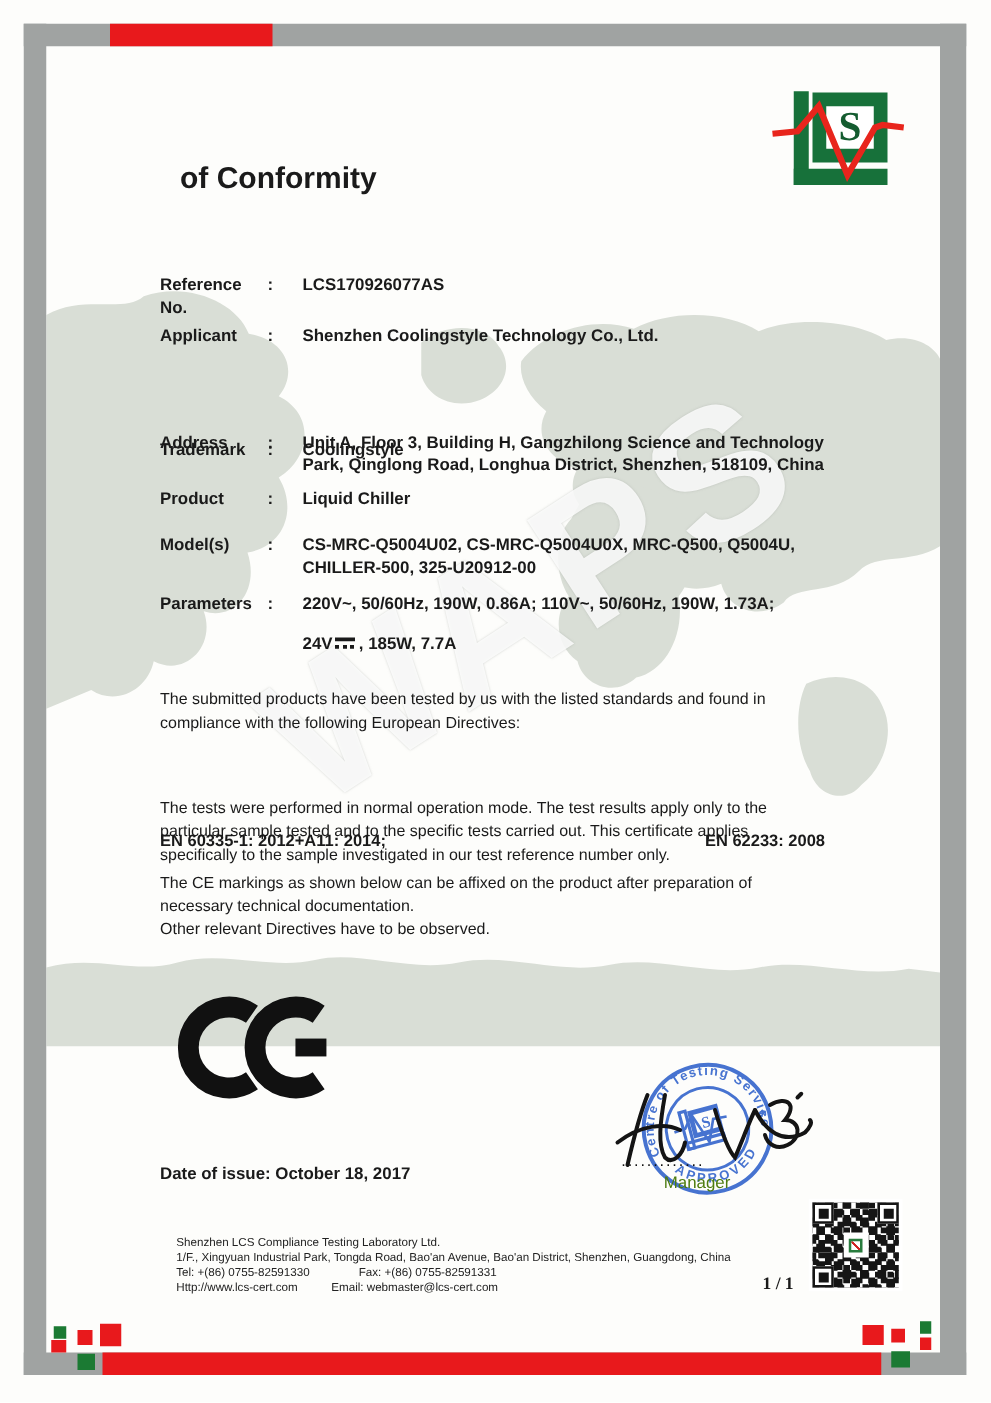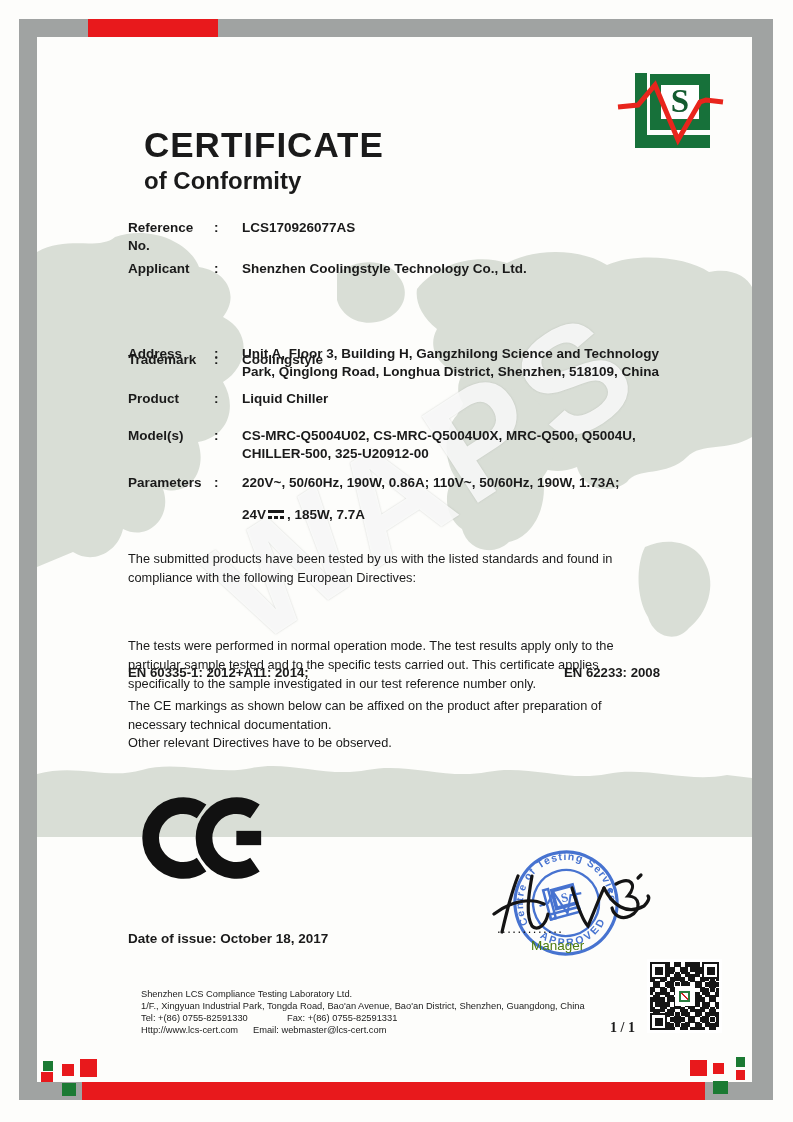--- a/index.html
+++ b/index.html
@@ -50,21 +50,21 @@
   .date-line{position:absolute;left:128px;top:931px;font-weight:bold;font-size:13.5px;}
   
   .stamp{position:absolute;left:510px;top:847px;transform:rotate(-15deg);opacity:.9;}
   .signature{position:absolute;left:488px;top:850px;}
   .sig-dots{position:absolute;left:497px;top:921px;font-size:13px;letter-spacing:1.5px;color:#111;}
   .sig-role{position:absolute;left:531px;top:938px;font-size:13.5px;color:#4d7c0f;}
   
   .footer{position:absolute;left:141px;top:988px;width:530px;font-size:9.3px;line-height:12px;color:#222;}
   .footer .cols{display:flex;}
   .footer .c1{width:146px;}
-  .footer .c1b{width:112px;}
+  .footer .c1b{width:124px;}
   .page-num{position:absolute;left:610px;top:1020px;font-family:"Liberation Serif","DejaVu Serif",serif;
     font-weight:bold;font-size:14px;}
   
   .qr{position:absolute;left:647px;top:959px;width:75px;height:74px;background:#fff;padding:3px;box-sizing:border-box;z-index:6;}
   .qr-inner{position:relative;width:100%;height:100%;
     background:
       repeating-conic-gradient(from 0deg,#151515 0 25%,transparent 0 50%) 0 0/10px 10px,
       repeating-conic-gradient(from 0deg,transparent 0 25%,#151515 0 50%) 3px 5px/14px 14px;
     background-color:#fff;}
   .finder{position:absolute;width:17px;height:17px;background:#fff;border:2.5px solid #151515;box-sizing:border-box;}
@@ -116,21 +116,20 @@
 
     <svg class="lcs-logo" width="115" height="85" viewBox="0 0 115 85">
       <rect x="23" y="7" width="12" height="75" fill="#17713a"></rect>
       <rect x="23" y="69" width="75" height="13" fill="#17713a"></rect>
       <rect x="43.5" y="13.5" width="49" height="45" fill="#ffffff" stroke="#17713a" stroke-width="11"></rect>
       <text x="68" y="46" text-anchor="middle" font-family="Liberation Serif, DejaVu Serif, serif" font-size="33" font-weight="bold" fill="#145c30">S</text>
       <polyline points="6,41 26,39 43,19 66,74 88,36 94,34 111,36" fill="none" stroke="#e8251c" stroke-width="5"></polyline>
     </svg>
 
     <div class="title">
-      <div class="t1">CERTIFICATE</div>
       <div class="t2">of Conformity</div>
     </div>
 
     <div class="frow" style="top:219px;">
       <div class="lbl">Reference No.</div>
       <div class="col">:</div>
       <div class="val">
           <div>LCS170926077AS</div>
         </div>
     </div>

